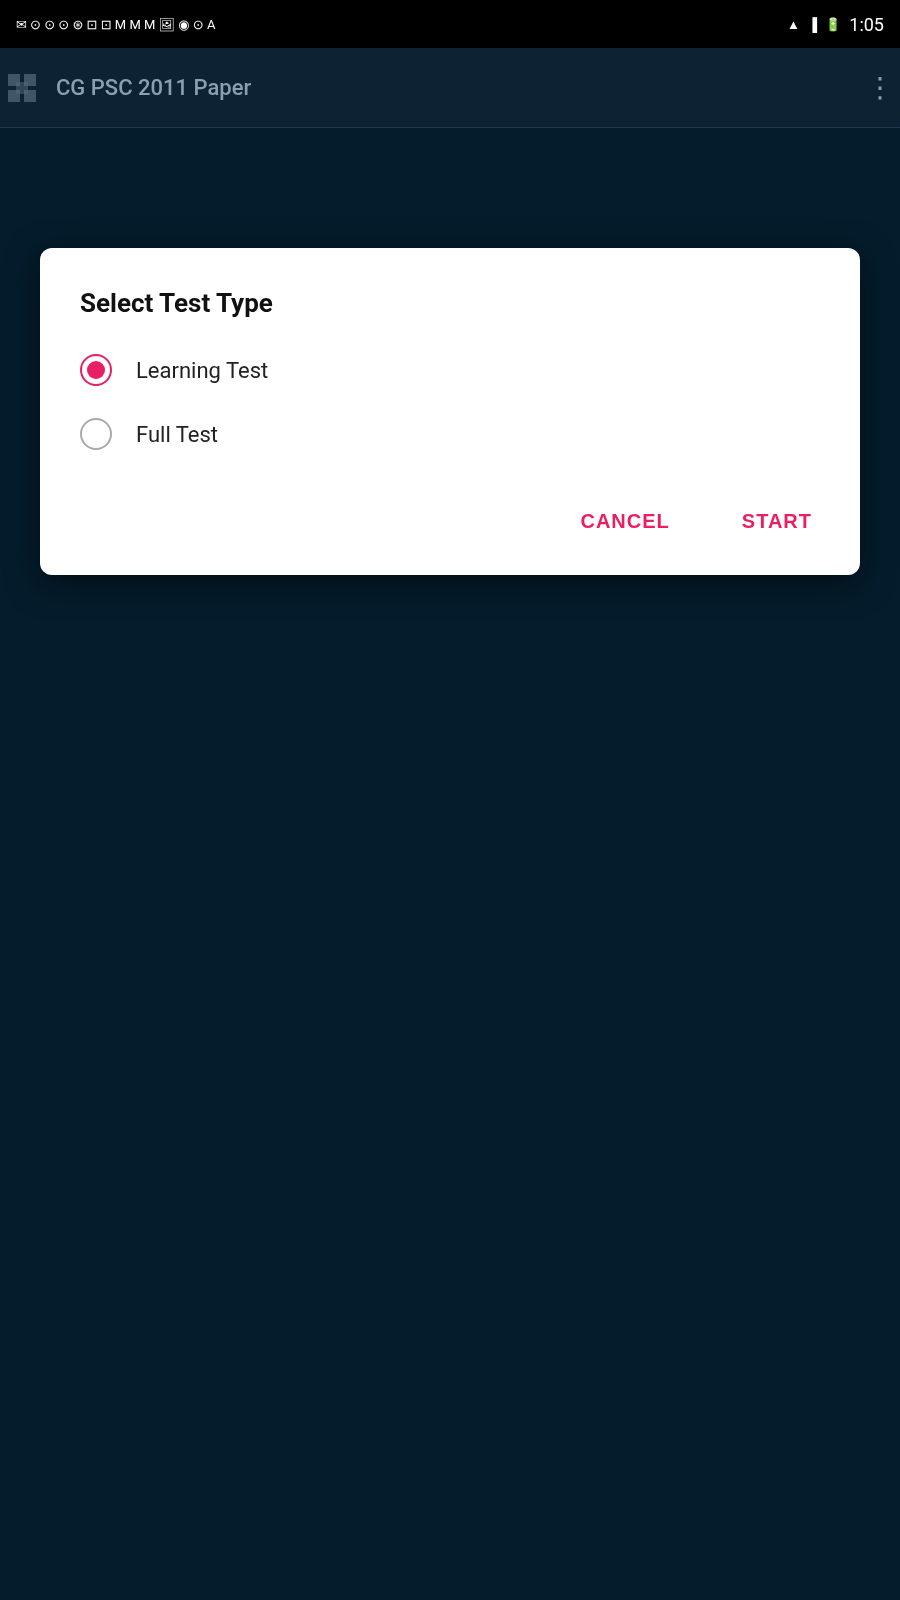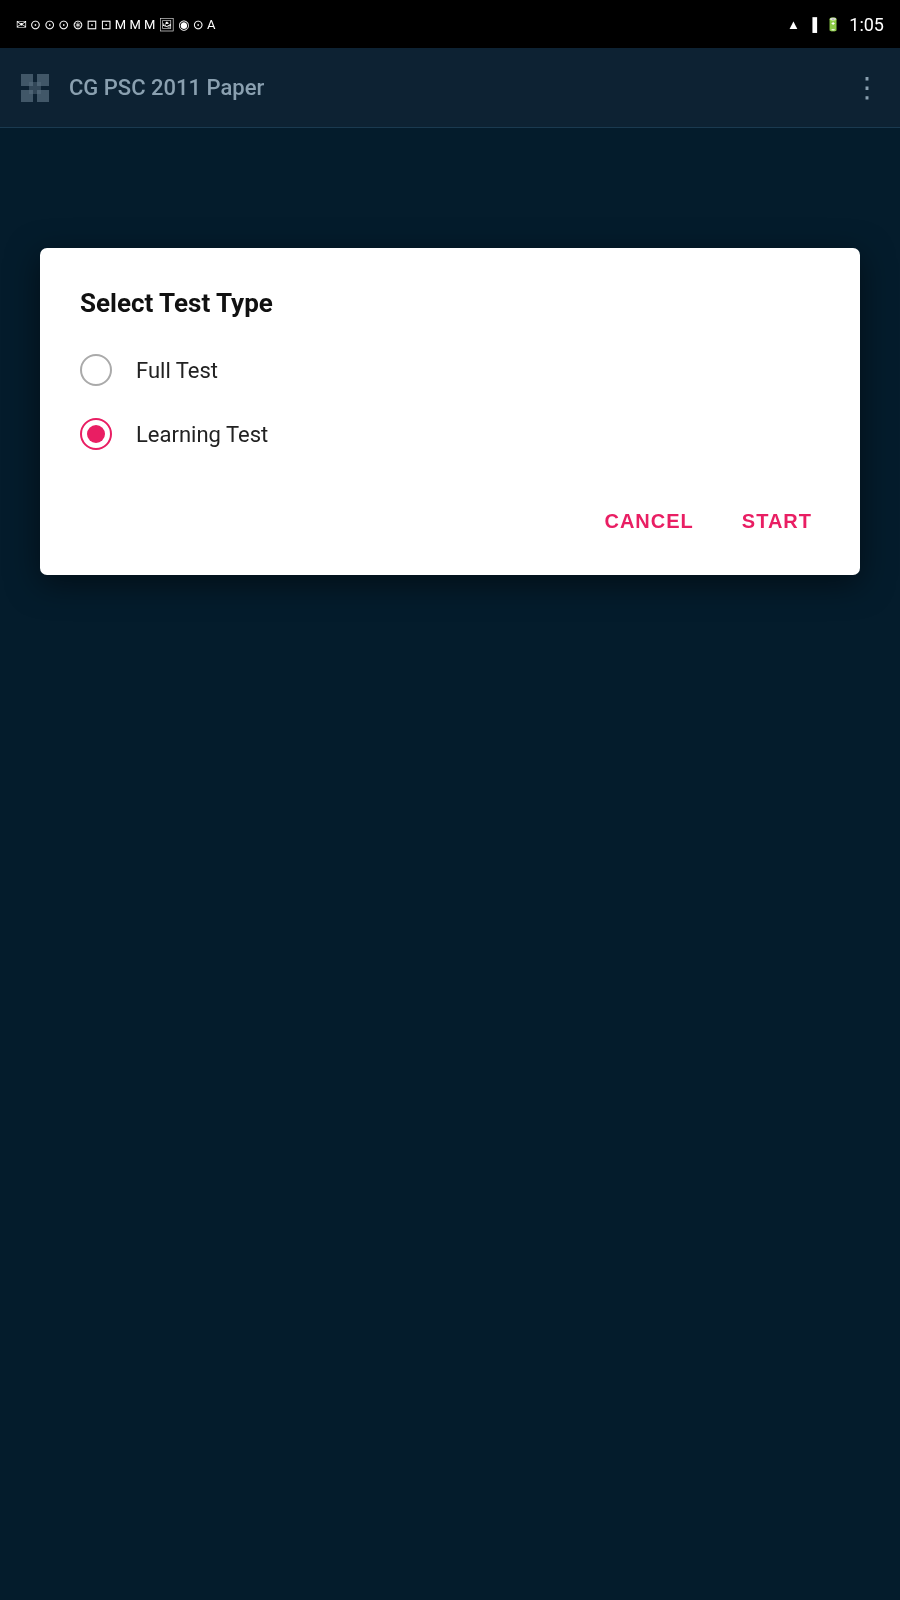--- a/index.html
+++ b/index.html
@@ -42,21 +42,21 @@
       font-weight: 400;
     }
 
     
     .app-bar {
       width: 100%;
       height: 80px;
       background-color: #0d2233;
       display: flex;
       align-items: center;
-      padding: 0 17px;
+      padding: 0 4px;
       border-bottom: 1px solid #1a3a50;
     }
 
     .app-bar-logo {
       width: 36px;
       height: 36px;
       margin-right: 16px;
       opacity: 0.6;
     }
 
@@ -82,21 +82,21 @@
       display: flex;
       align-items: flex-start;
       justify-content: center;
       padding-top: 120px;
     }
 
     
     .dialog-container {
       width: 820px;
       background: #fff;
-      border-radius: 7px;
+      border-radius: 12px;
       padding: 40px 40px 30px 40px;
       box-shadow: 0 8px 32px rgba(0,0,0,0.5);
     }
 
     .dialog-title {
       font-size: 26px;
       font-weight: 700;
       color: #111;
       margin-bottom: 36px;
     }
@@ -150,20 +150,21 @@
     .dialog-btn {
       font-size: 20px;
       font-weight: 700;
       color: #e91e63;
       background: none;
       border: none;
       cursor: pointer;
       padding: 12px 8px;
       letter-spacing: 1px;
       text-transform: uppercase;
+      margin-left: 24px;
     }
 
     
     .icon-small {
       font-size: 13px;
       color: #fff;
     }
   </style>
 </head>
 <body>
@@ -191,27 +192,27 @@
   <span class="app-bar-title">CG PSC 2011 Paper</span>
   <span class="app-bar-menu">⋮</span>
 </div>
 
 <div class="main-content">
 
   <div class="dialog-container">
     <div class="dialog-title">Select Test Type</div>
 
     <div class="radio-option">
+      <div class="radio-button selected"></div>
+      <span class="radio-label">Learning Test</span>
+    </div>
+
+    <div class="radio-option">
       <div class="radio-button"></div>
       <span class="radio-label">Full Test</span>
-    </div>
-
-    <div class="radio-option">
-      <div class="radio-button selected"></div>
-      <span class="radio-label">Learning Test</span>
     </div>
 
     <div class="dialog-actions">
       <button class="dialog-btn">CANCEL</button>
       <button class="dialog-btn">START</button>
     </div>
   </div>
 </div>
 
 </body></html>

